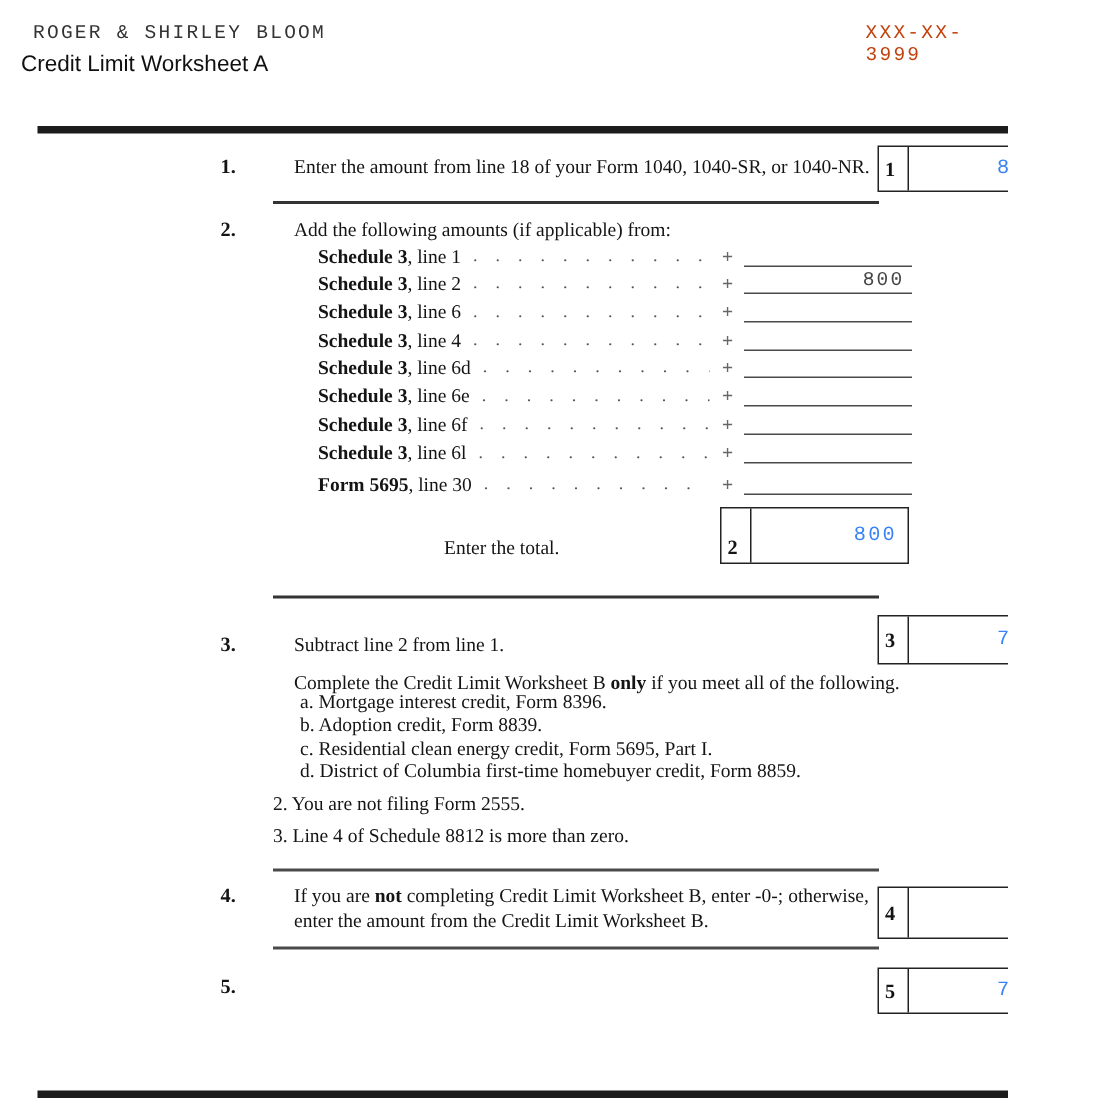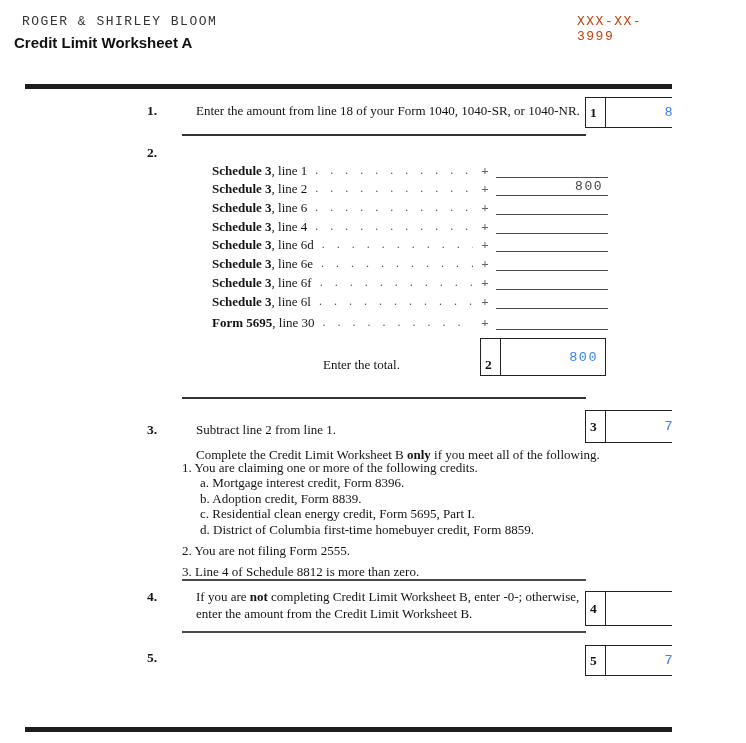--- a/index.html
+++ b/index.html
@@ -7,21 +7,21 @@
   .page {
     position:relative; width:672px; height:743px; background:#fff;
     color:#141414; font-family:"Liberation Serif", serif; overflow:hidden;
   }
   .abs { position:absolute; }
   .mono { font-family:"Liberation Mono", monospace; }
 
   .hdr-name { left:22px; top:14px; font-size:13px; letter-spacing:1.5px; color:#333; }
   .hdr-ssn  { left:577px; top:14px; font-size:13px; letter-spacing:1.5px; color:#c2410c; }
   .page-title { left:14px; top:34px; font-family:"Liberation Sans", sans-serif;
-                font-weight:bold; font-size:15px; color:#101010; }
+                font-weight:normal; font-size:15px; color:#101010; }
 
   .bar { position:absolute; left:25px; width:697px; height:5px; background:#1c1c1c; }
   .bar-top { top:84px; } .bar-bottom { top:727px; }
 
   .sep { position:absolute; left:182px; width:404px; height:2px; background:#4a4a4a; }
   .sep1 { top:134px; height:1.6px; background:#333; }
   .sep2 { top:397px; height:1.6px; background:#333; }
   .sep3 { top:579px; }
   .sep4 { top:631px; }
 
@@ -35,22 +35,22 @@
   .dots { flex:1; overflow:hidden; white-space:nowrap; color:#555;
           margin:0 5px 1px 8px; line-height:14px; font-size:12px; }
   .dots::before { content:". . . . . . . . . . . . . . . . . . . ."; word-spacing:9px; }
   .plus { color:#666; font-weight:bold; width:14px; text-align:center;
           font-size:13px; line-height:15px; }
   .aline { width:112px; border-bottom:1.8px solid #4a4a4a; text-align:right;
            font-family:"Liberation Mono", monospace; font-size:13px; letter-spacing:1.5px;
            color:#444; padding-right:5px; height:17px; line-height:16px; margin-left:4px; }
   .srow-last { margin-top:3px; }
 
-  .total-label { position:absolute; left:268px; top:357px; width:187px;
-                 text-align:center; font-size:13px; }
+  .total-label { position:absolute; left:296px; top:357px; width:187px;
+                 text-align:left; font-size:13px; }
 
   
   .box { position:absolute; border:1.8px solid #222; display:flex; background:#fff; }
   .box .bn { width:20px; border-right:1.8px solid #222; font-weight:bold;
              font-size:13.5px; display:flex; align-items:center; padding-left:4px; }
   .box .bv { flex:1; display:flex; align-items:center; justify-content:flex-end;
              padding-right:7px; font-family:"Liberation Mono", monospace;
              font-size:13.5px; letter-spacing:1.5px; color:#3b82f6; }
   .box1 { left:585px; top:97px;  width:126px; height:31px; }
   .box2 { left:480px; top:338px; width:126px; height:38px; }
@@ -78,20 +78,21 @@
 
   <div class="lnum" style="top:103px">1.</div>
   <div class="ltext" style="top:103px">Enter the amount from line 18 of your Form 1040, 1040-SR, or 1040-NR.</div>
   <div class="box box1">
     <span class="bn">1</span>
     <span class="bv">8190</span>
   </div>
   <div class="sep sep1"></div>
 
   <div class="lnum" style="top:145px">2.</div>
+  <div class="ltext" style="top:145px">Add the following amounts (if applicable) from:</div>
 
   <div class="sched">
     <div class="srow">
       <span class="lbl"><b>Schedule 3</b><span>, line 1</span></span>
       <span class="dots"></span>
       <span class="plus">+</span>
       <span class="aline"></span>
     </div>
     <div class="srow">
       <span class="lbl"><b>Schedule 3</b><span>, line 2</span></span>
@@ -154,21 +155,20 @@
   <div class="ltext" style="top:422px">Subtract line 2 from line 1.</div>
   <div class="box box3">
     <span class="bn">3</span>
     <span class="bv">7390</span>
   </div>
   <div class="ltext" style="top:447px">
     <span>Complete the Credit Limit Worksheet B </span><b>only</b><span> if you meet all of the following.</span>
   </div>
 
   <div class="conds">
-    <div>1. You are claiming one or more of the following credits.</div>
     <div class="cond-sub">a. Mortgage interest credit, Form 8396.</div>
     <div class="cond-sub">b. Adoption credit, Form 8839.</div>
     <div class="cond-sub">c. Residential clean energy credit, Form 5695, Part I.</div>
     <div class="cond-sub">d. District of Columbia first-time homebuyer credit, Form 8859.</div>
     <div class="gap-top">2. You are not filing Form 2555.</div>
     <div class="gap-top">3. Line 4 of Schedule 8812 is more than zero.</div>
   </div>
 
   <div class="sep sep3"></div>
 

